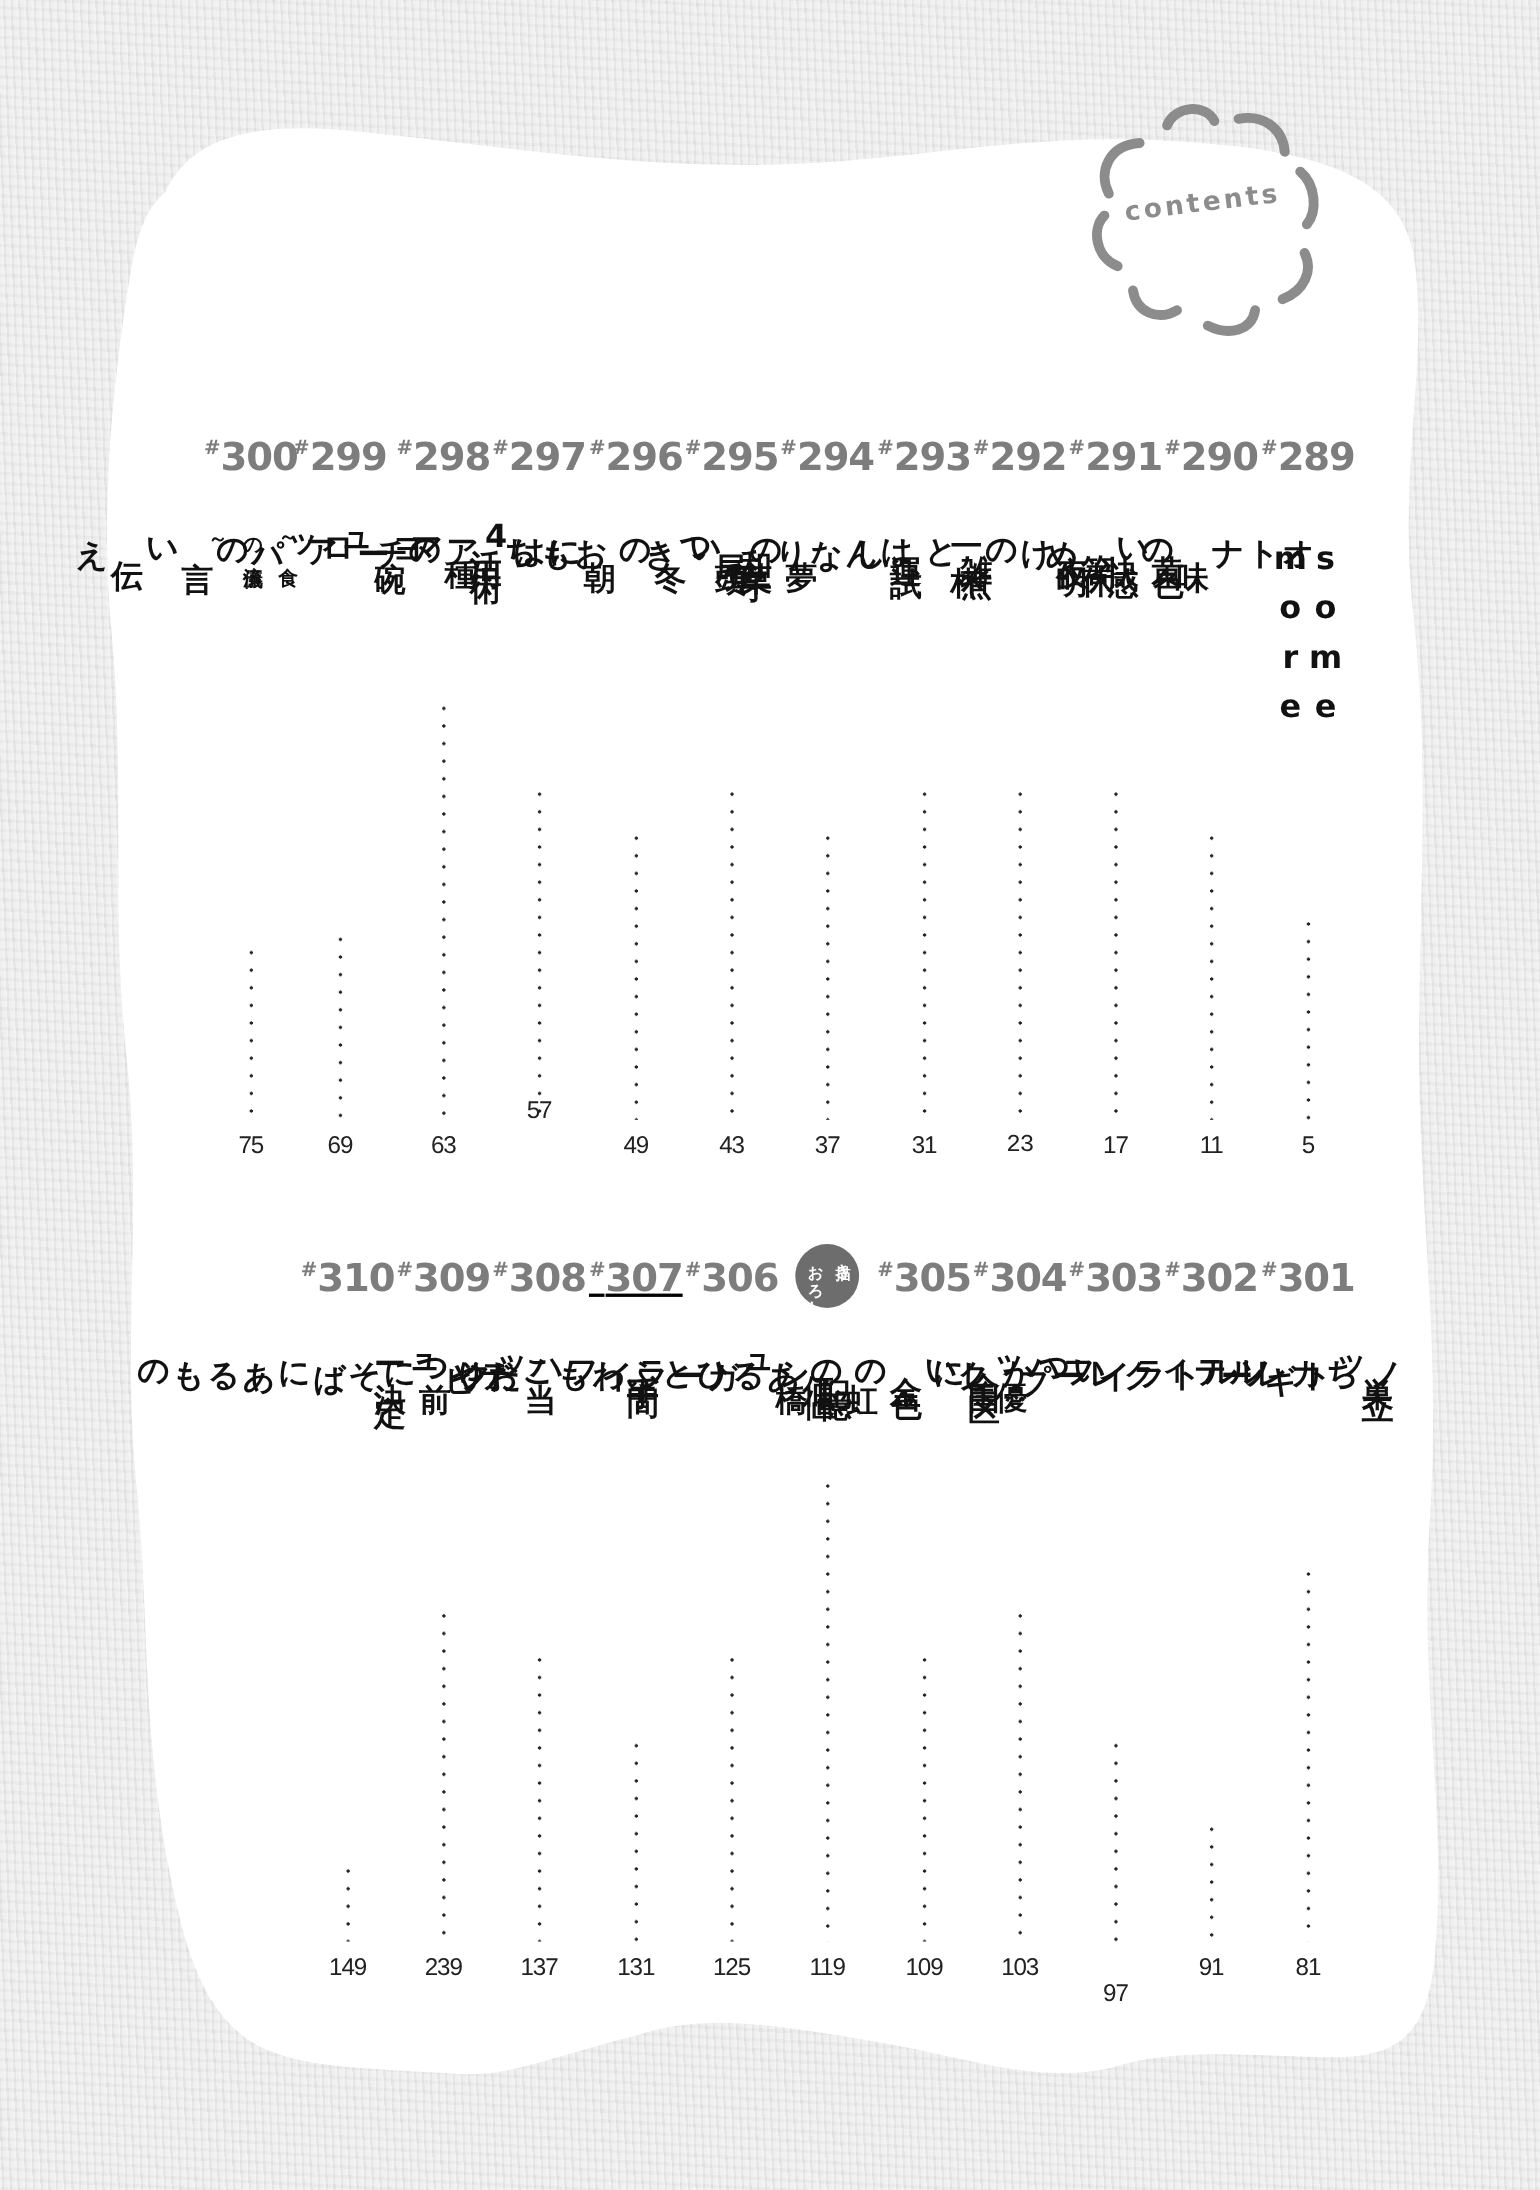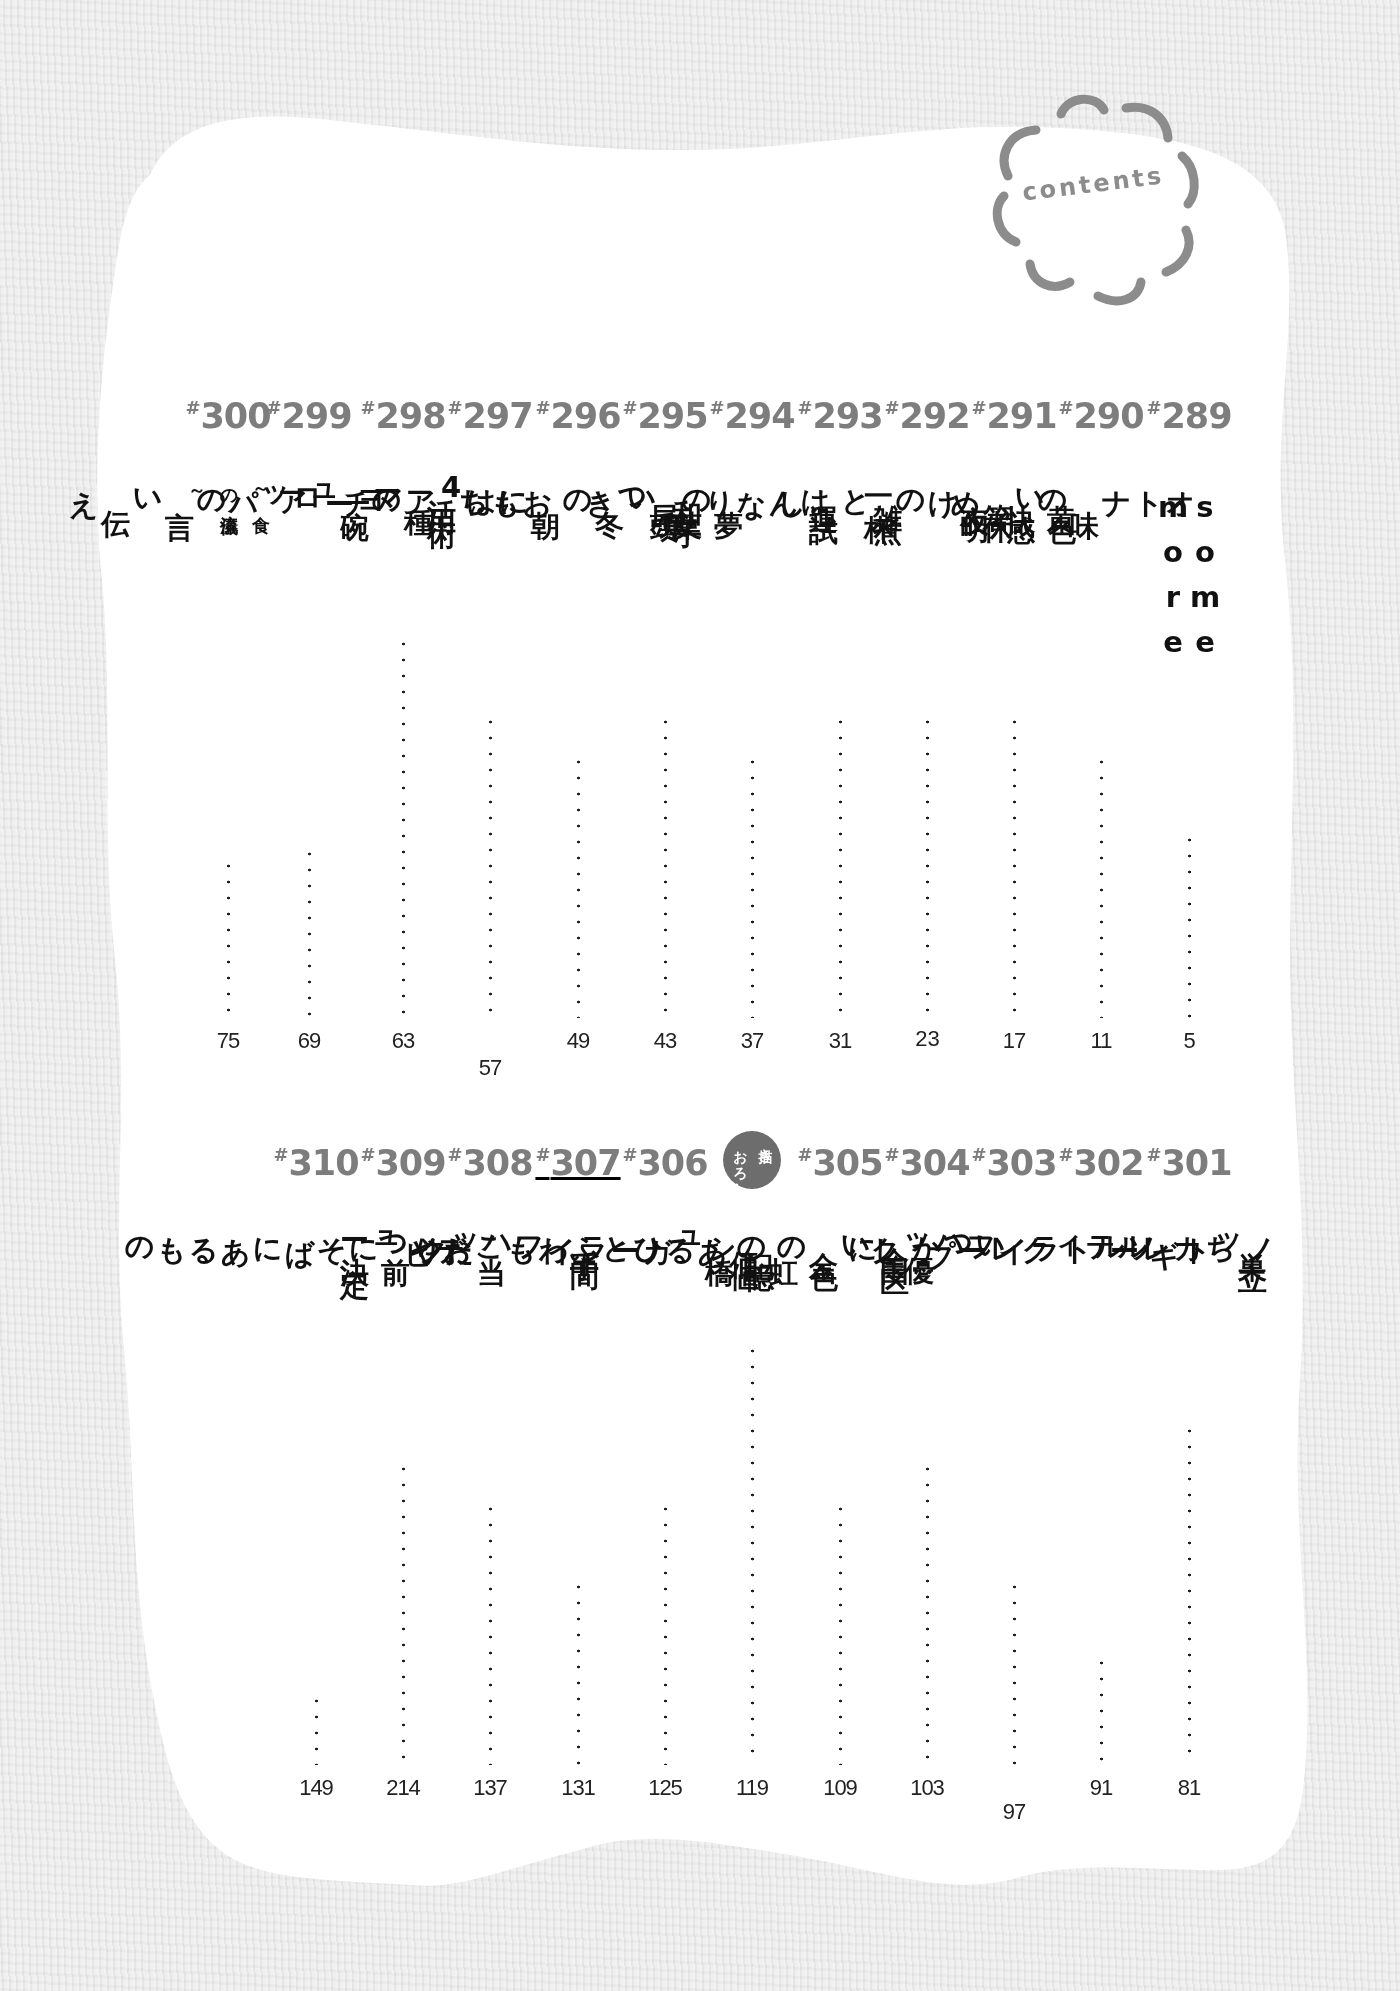--- a/index.html
+++ b/index.html
@@ -108,21 +108,21 @@
   <div class="col" style="left:403px;">
     <div class="num"><span class="hash">#</span><span>298</span></div>
     <div class="title" style="top:74px;"><span>4種の碗</span></div>
     <div class="dots" style="top:240px;height:382px;"></div>
     <div class="page" style="top:632px;">63</div>
   </div>
   <div class="col" style="left:490px;">
     <div class="num"><span class="hash">#</span><span>297</span></div>
     <div class="title" style="top:74px;"><span>おもち活用術</span></div>
     <div class="dots" style="top:318px;height:304px;"></div>
-    <div class="page" style="top:659px;">57</div>
+    <div class="page" style="top:600px;">57</div>
   </div>
   <div class="col" style="left:578px;">
     <div class="num"><span class="hash">#</span><span>296</span></div>
     <div class="title" style="top:74px;"><span>寒い冬の朝には</span></div>
     <div class="dots" style="top:358px;height:264px;"></div>
     <div class="page" style="top:632px;">49</div>
   </div>
   <div class="col" style="left:665px;">
     <div class="num"><span class="hash">#</span><span>295</span></div>
     <div class="title" style="top:74px;"><span>夢の尾頭つき</span></div>
@@ -171,21 +171,21 @@
   <div class="col" style="left:316px;">
     <div class="num"><span class="hash">#</span><span>310</span></div>
     <div class="title" style="top:74px;"><span>当たり前にそばにあるもの</span></div>
     <div class="dots" style="top:550px;height:72px;"></div>
     <div class="page" style="top:632px;">149</div>
   </div>
   <div class="col" style="left:403px;">
     <div class="num"><span class="hash">#</span><span>309</span></div>
     <div class="title" style="top:74px;"><span>デビュー決定</span></div>
     <div class="dots" style="top:318px;height:304px;"></div>
-    <div class="page" style="top:632px;">214</div>
+    <div class="page" style="top:632px;">239</div>
   </div>
   <div class="col" style="left:490px;">
     <div class="num"><span class="hash">#</span><span>308</span></div>
     <div class="title" style="top:74px;"><span>ふわもこおやつ</span></div>
     <div class="dots" style="top:358px;height:264px;"></div>
     <div class="page" style="top:632px;">137</div>
   </div>
   <div class="col" style="left:578px;text-decoration:underline;">
     <div class="num"><span class="hash">#</span><span>307</span></div>
     <div class="title" style="top:74px;"><span>シュガーライフハック</span></div>

